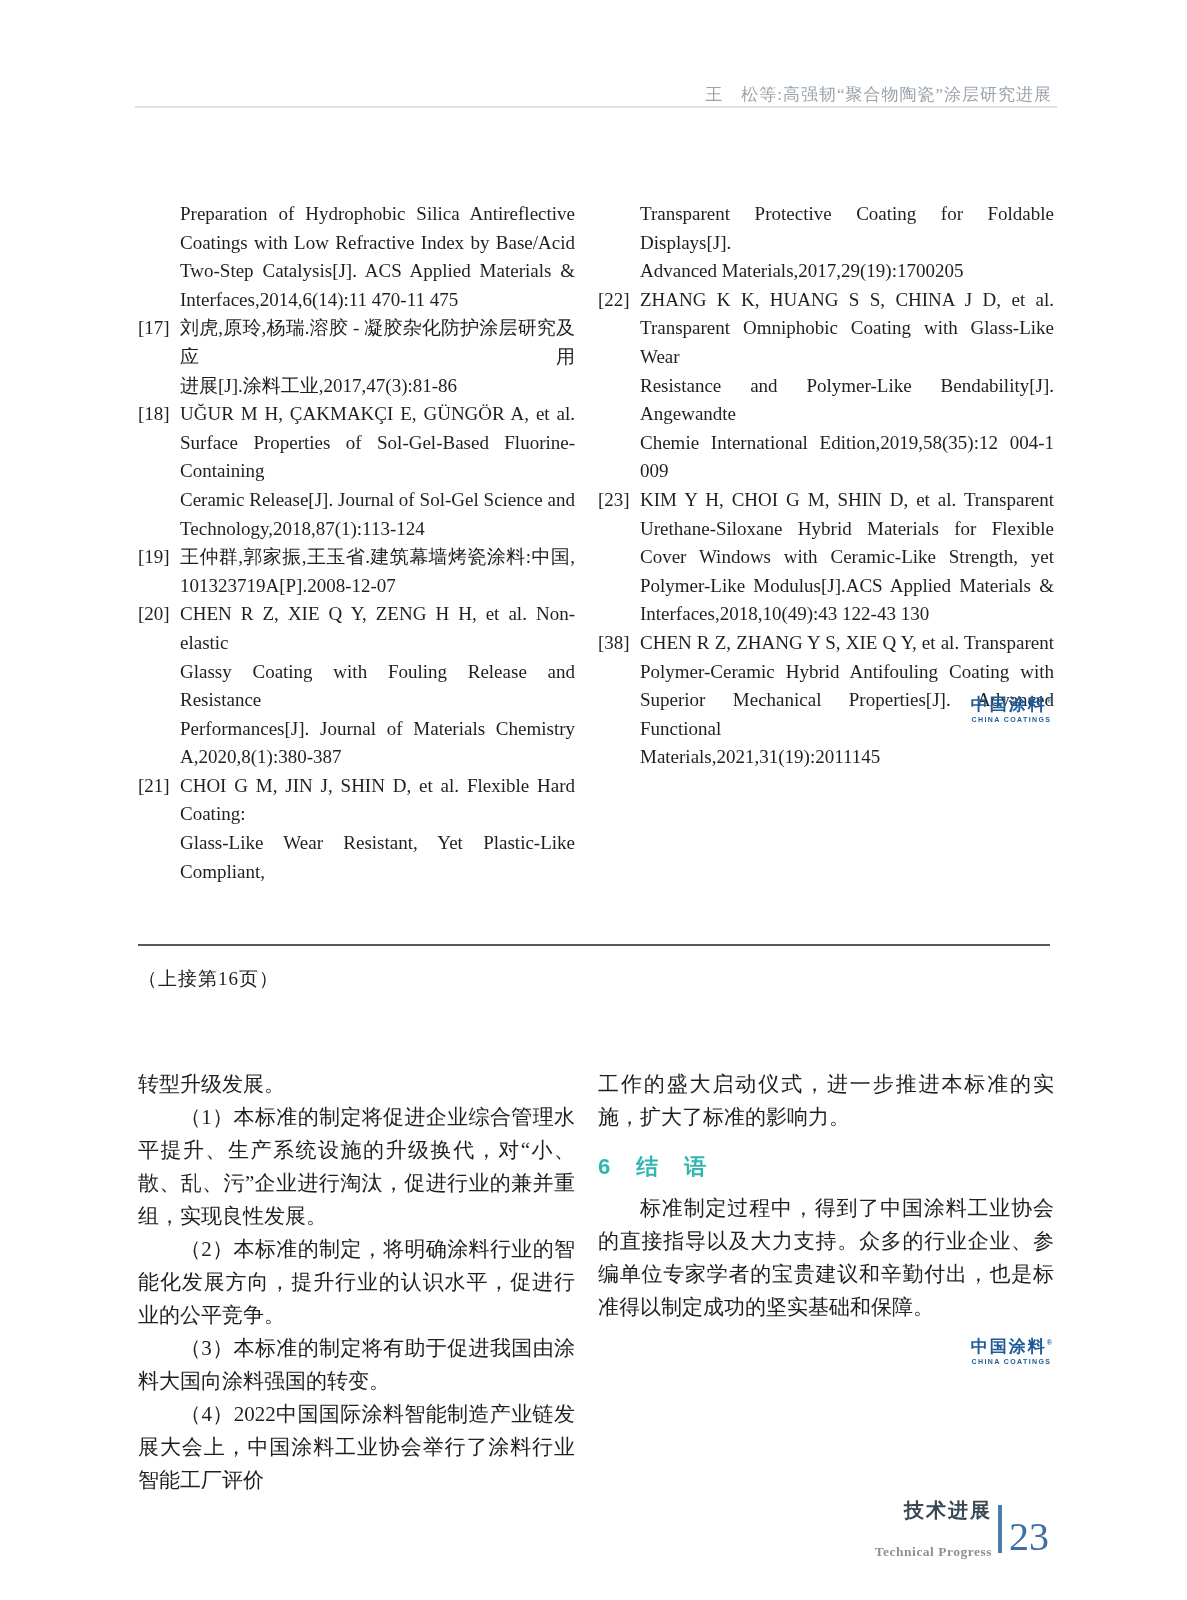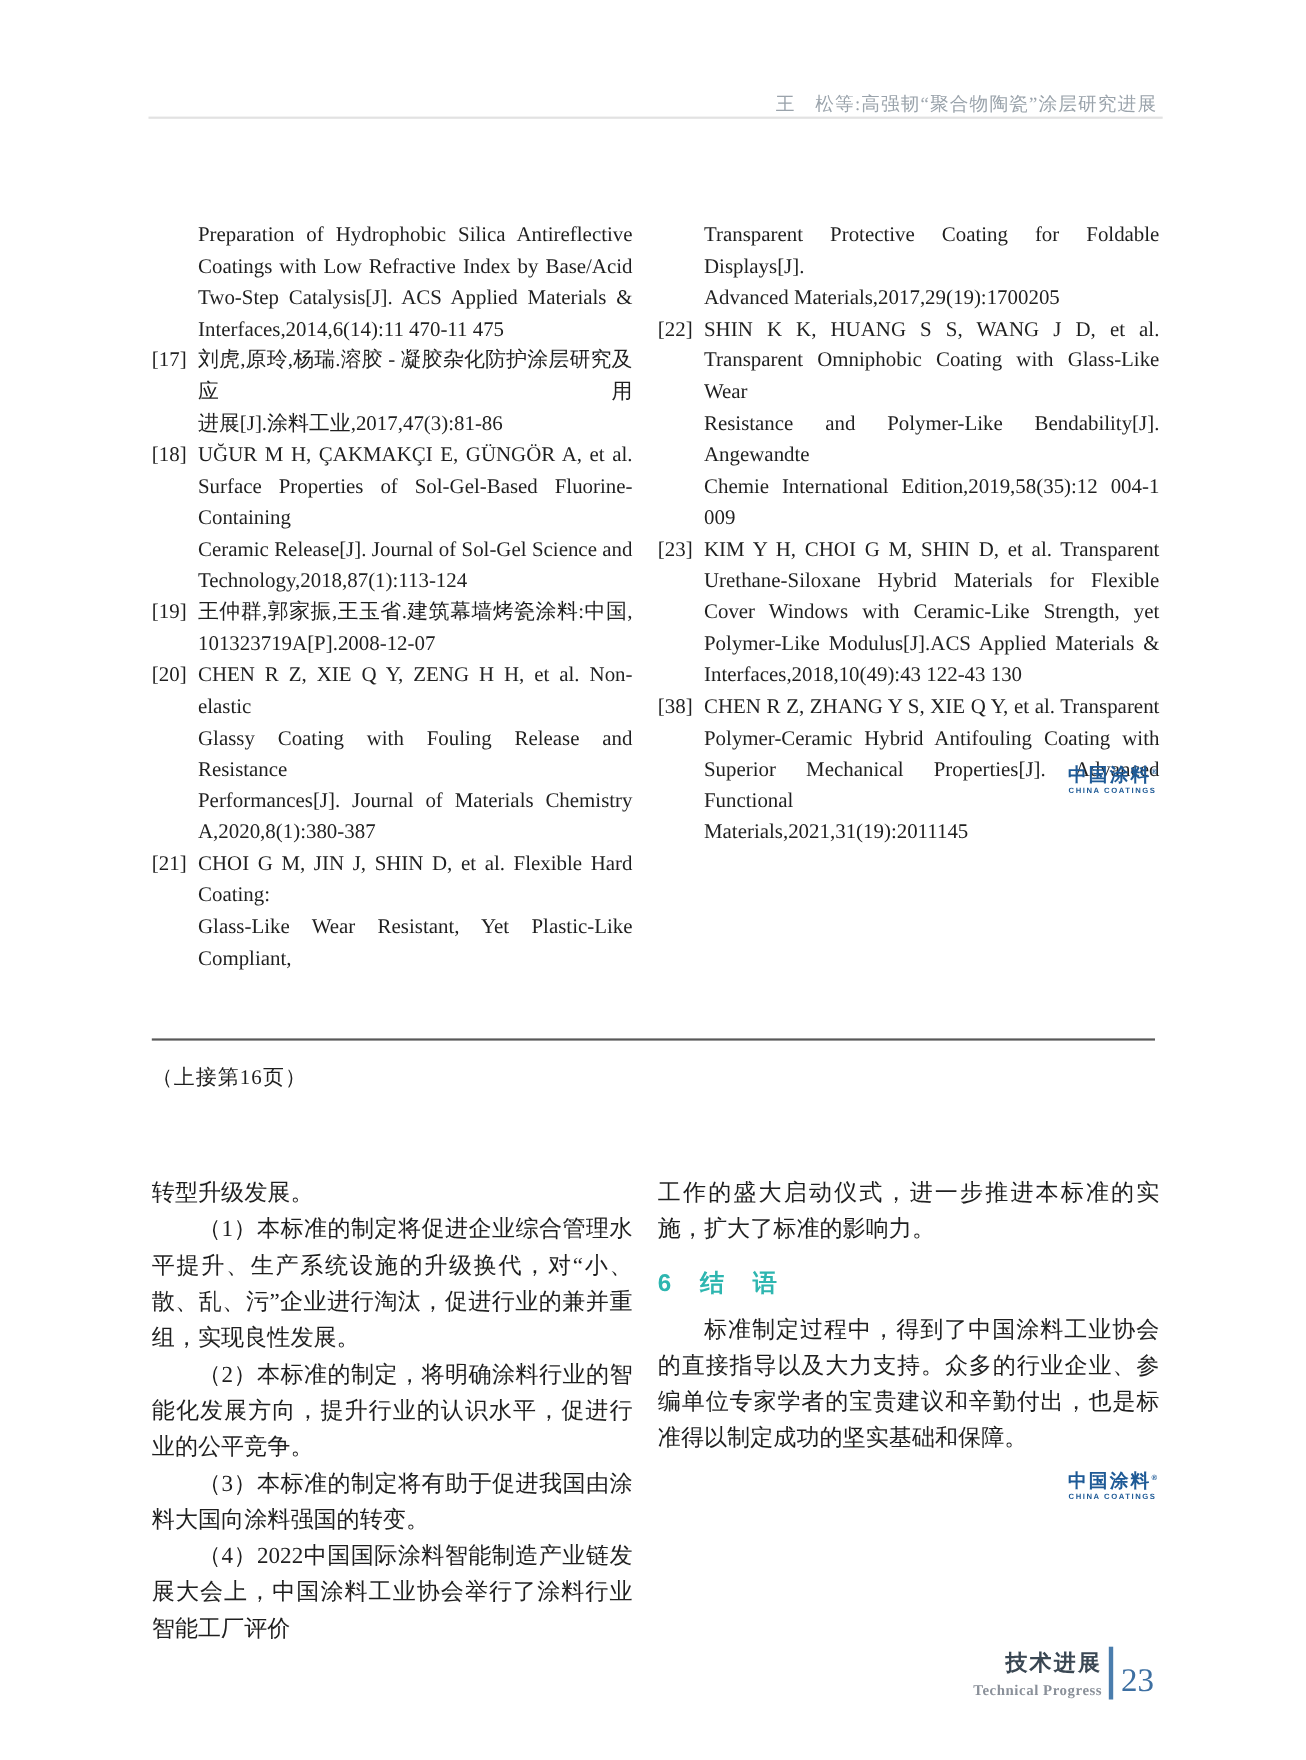--- a/index.html
+++ b/index.html
@@ -76,24 +76,24 @@
   .footer{
     position:absolute;top:1497px;right:138px;
     display:flex;align-items:center;
   }
   .footer-labels{text-align:right;}
   .footer-cn{
     font-family:"Liberation Sans",sans-serif;font-weight:bold;
     font-size:20px;color:var(--footer-text-dark);letter-spacing:2px;
   }
   .footer-en{
-    font-size:13.5px;color:#8a9099;font-weight:bold;margin-top:4px;letter-spacing:0.5px;
+    font-size:13.5px;color:#8a9099;font-weight:bold;margin-top:20px;letter-spacing:0.5px;
   }
   .footer-bar{width:4px;height:48px;background:var(--footer-bar-blue);margin:0 7px 0 6px;}
-  .footer-page{font-size:30px;color:var(--page-number-blue);align-self:flex-end;}
+  .footer-page{font-size:40px;color:var(--page-number-blue);align-self:flex-end;}
 </style>
 </head>
 <body>
 
 <div class="page">
 
   <div class="running-title">王　松等:高强韧“聚合物陶瓷”涂层研究进展</div>
   <div class="header-rule"></div>
 
   <div class="refs">
@@ -151,21 +151,21 @@
         <div class="ref">
           <span class="ref-label"></span>
           <div class="ref-text">
             <div class="ref-line">Transparent Protective Coating for Foldable Displays[J].</div>
             <div class="ref-line last">Advanced Materials,2017,29(19):1700205</div>
           </div>
         </div>
         <div class="ref">
           <span class="ref-label">[22]</span>
           <div class="ref-text">
-            <div class="ref-line">SHIN K K, HUANG S S, WANG J D, et al.</div>
+            <div class="ref-line">ZHANG K K, HUANG S S, CHINA J D, et al.</div>
             <div class="ref-line">Transparent Omniphobic Coating with Glass-Like Wear</div>
             <div class="ref-line">Resistance and Polymer-Like Bendability[J]. Angewandte</div>
             <div class="ref-line last">Chemie International Edition,2019,58(35):12 004-1 009</div>
           </div>
         </div>
         <div class="ref">
           <span class="ref-label">[23]</span>
           <div class="ref-text">
             <div class="ref-line">KIM Y H, CHOI G M, SHIN D, et al. Transparent</div>
             <div class="ref-line">Urethane-Siloxane Hybrid Materials for Flexible</div>

